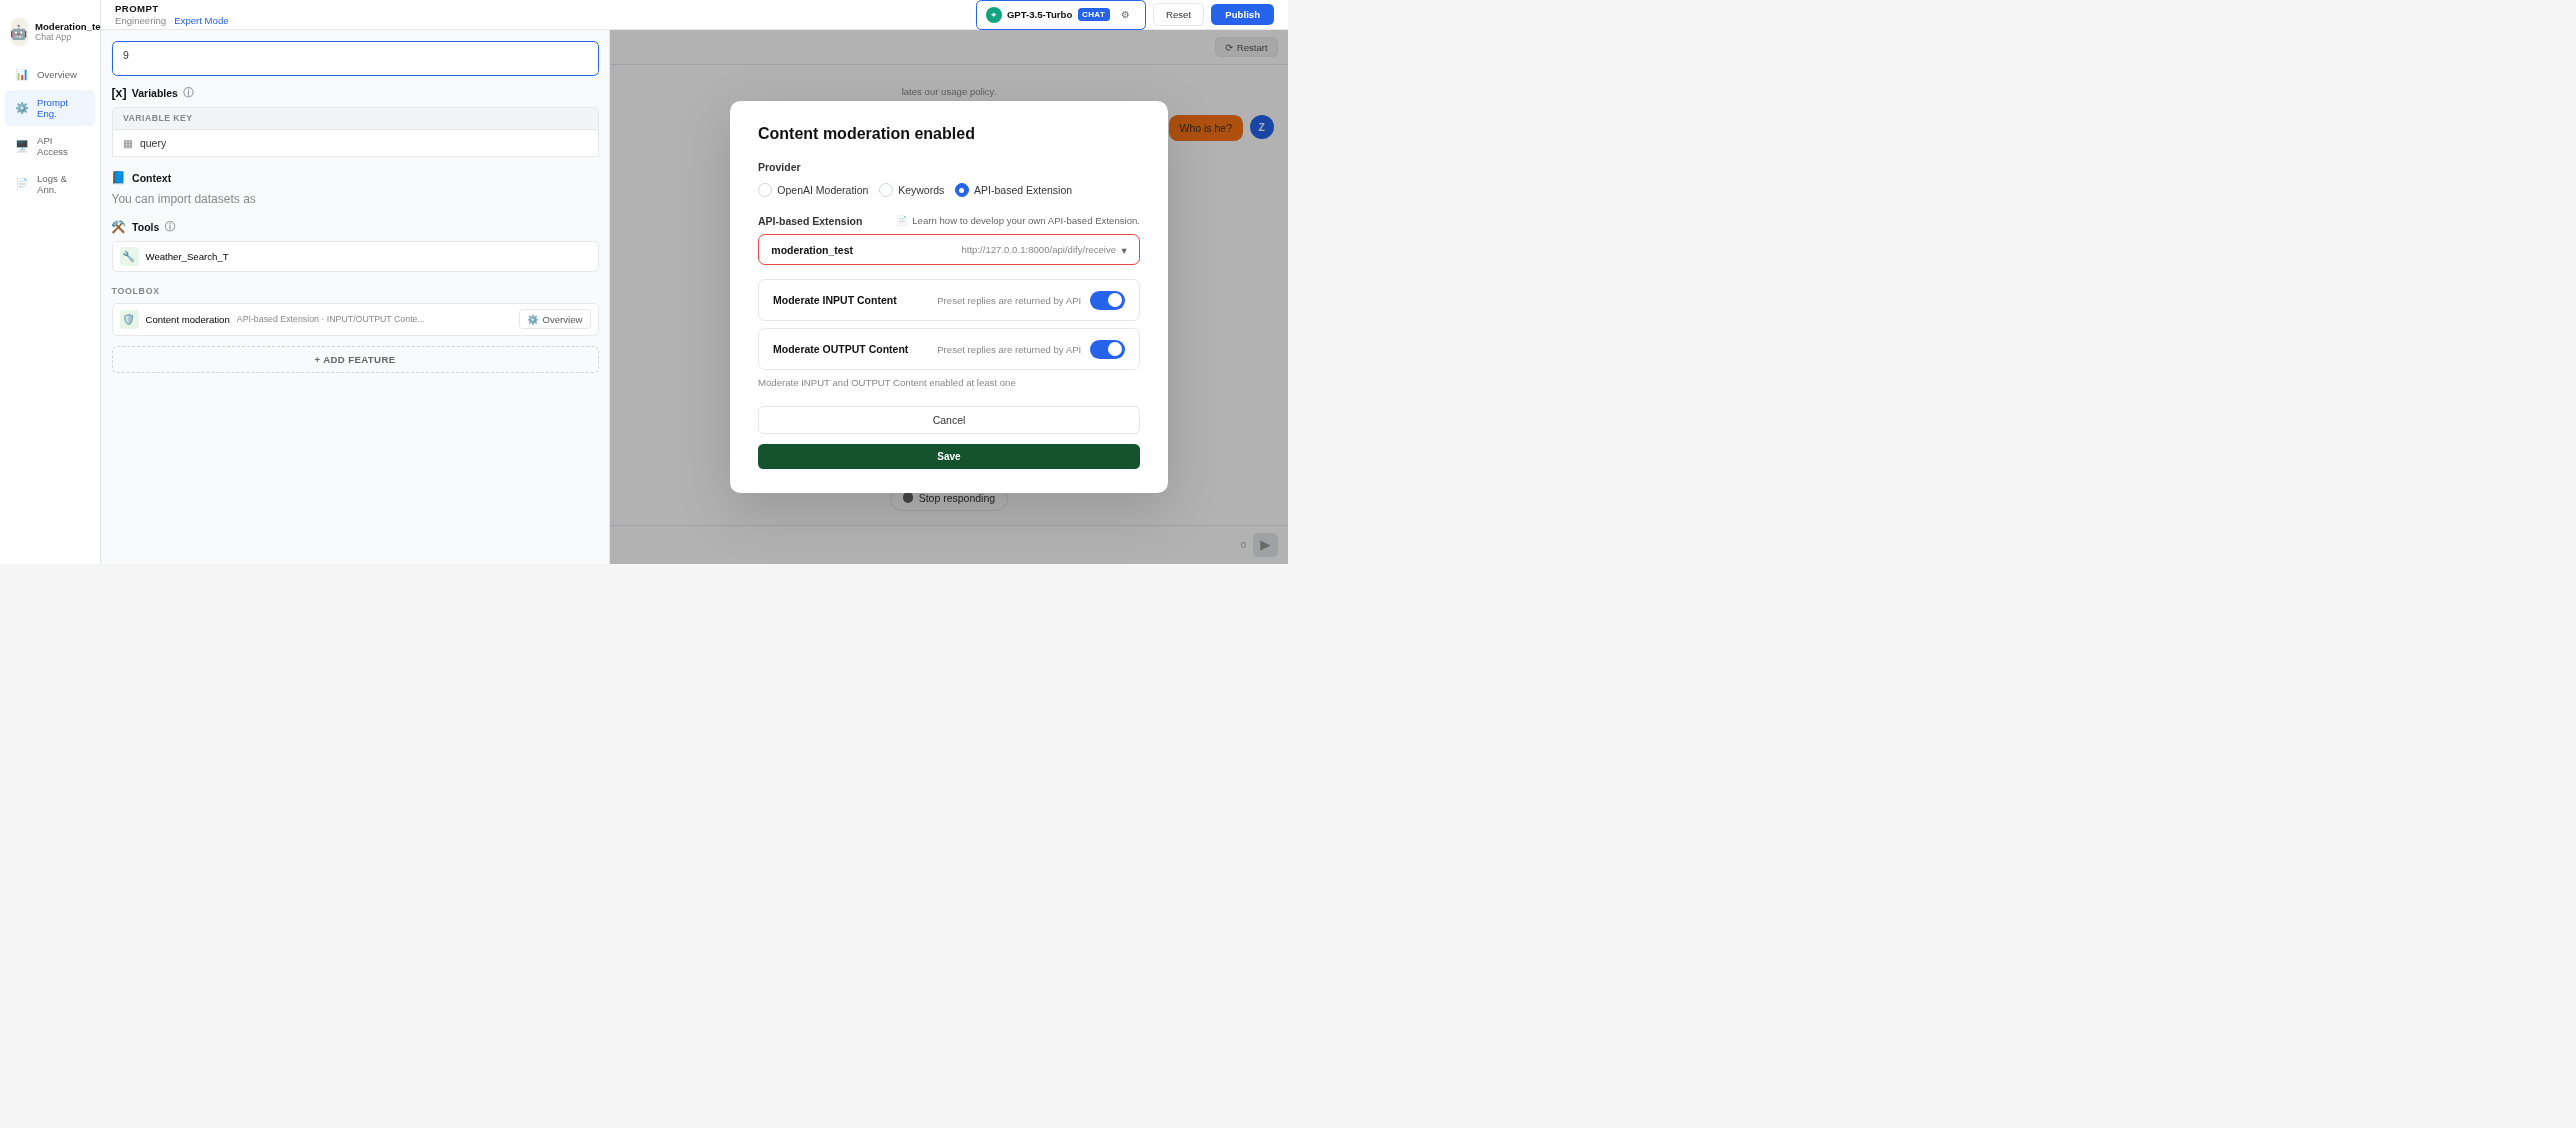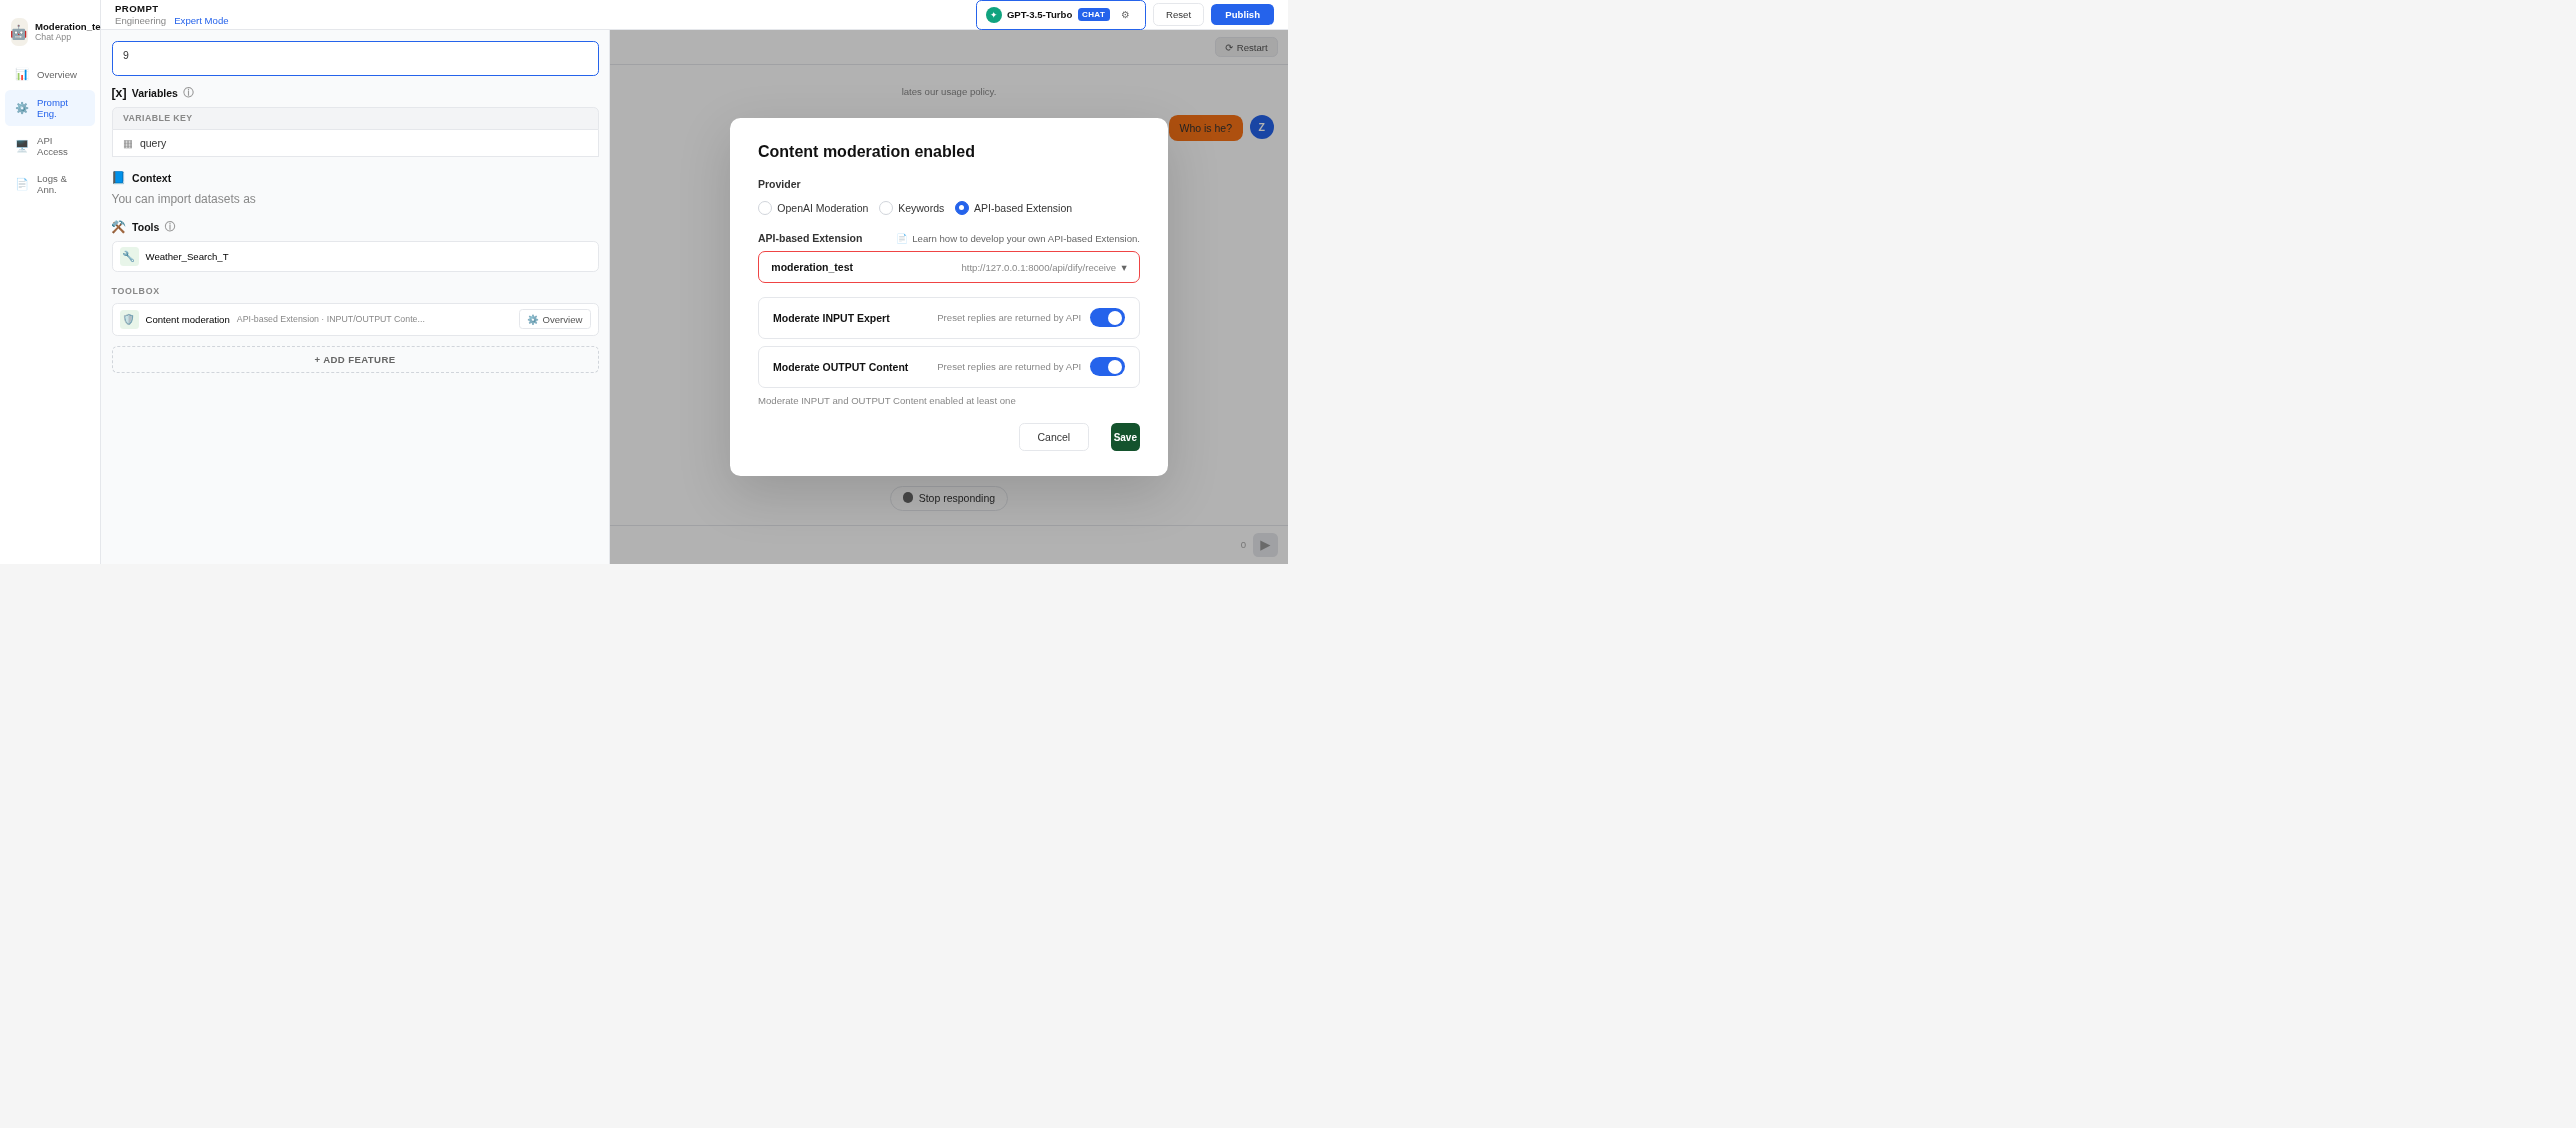--- a/index.html
+++ b/index.html
@@ -694,21 +694,22 @@
 
     .warning-text {
       font-size: 9.6px;
       color: #888;
       margin-bottom: 17.5px;
     }
 
     .modal-actions {
       display: flex;
       justify-content: flex-end;
-      gap: 22px;
+      gap: 10px;
+      flex-direction: column;
     }
 
     .btn-cancel {
       padding: 7px 17.5px;
       border: 0.9px solid #e5e7eb;
       background: white;
       border-radius: 5.3px;
       font-size: 10.5px;
       cursor: pointer;
       color: #333;
@@ -901,21 +902,21 @@
               <div class="api-dropdown">
                 <span class="api-dropdown-left">moderation_test</span>
                 <div class="api-dropdown-right">
                   <span class="api-url">http://127.0.0.1:8000/api/dify/receive</span>
                   <span class="chevron-down">▾</span>
                 </div>
               </div>
             </div>
 
             <div class="moderate-row">
-              <span class="moderate-label">Moderate INPUT Expert</span>
+              <span class="moderate-label">Moderate INPUT Content</span>
               <div class="moderate-right">
                 <span class="moderate-desc">Preset replies are returned by API</span>
                 <div class="toggle"></div>
               </div>
             </div>
 
             <div class="moderate-row">
               <span class="moderate-label">Moderate OUTPUT Content</span>
               <div class="moderate-right">
                 <span class="moderate-desc">Preset replies are returned by API</span>

